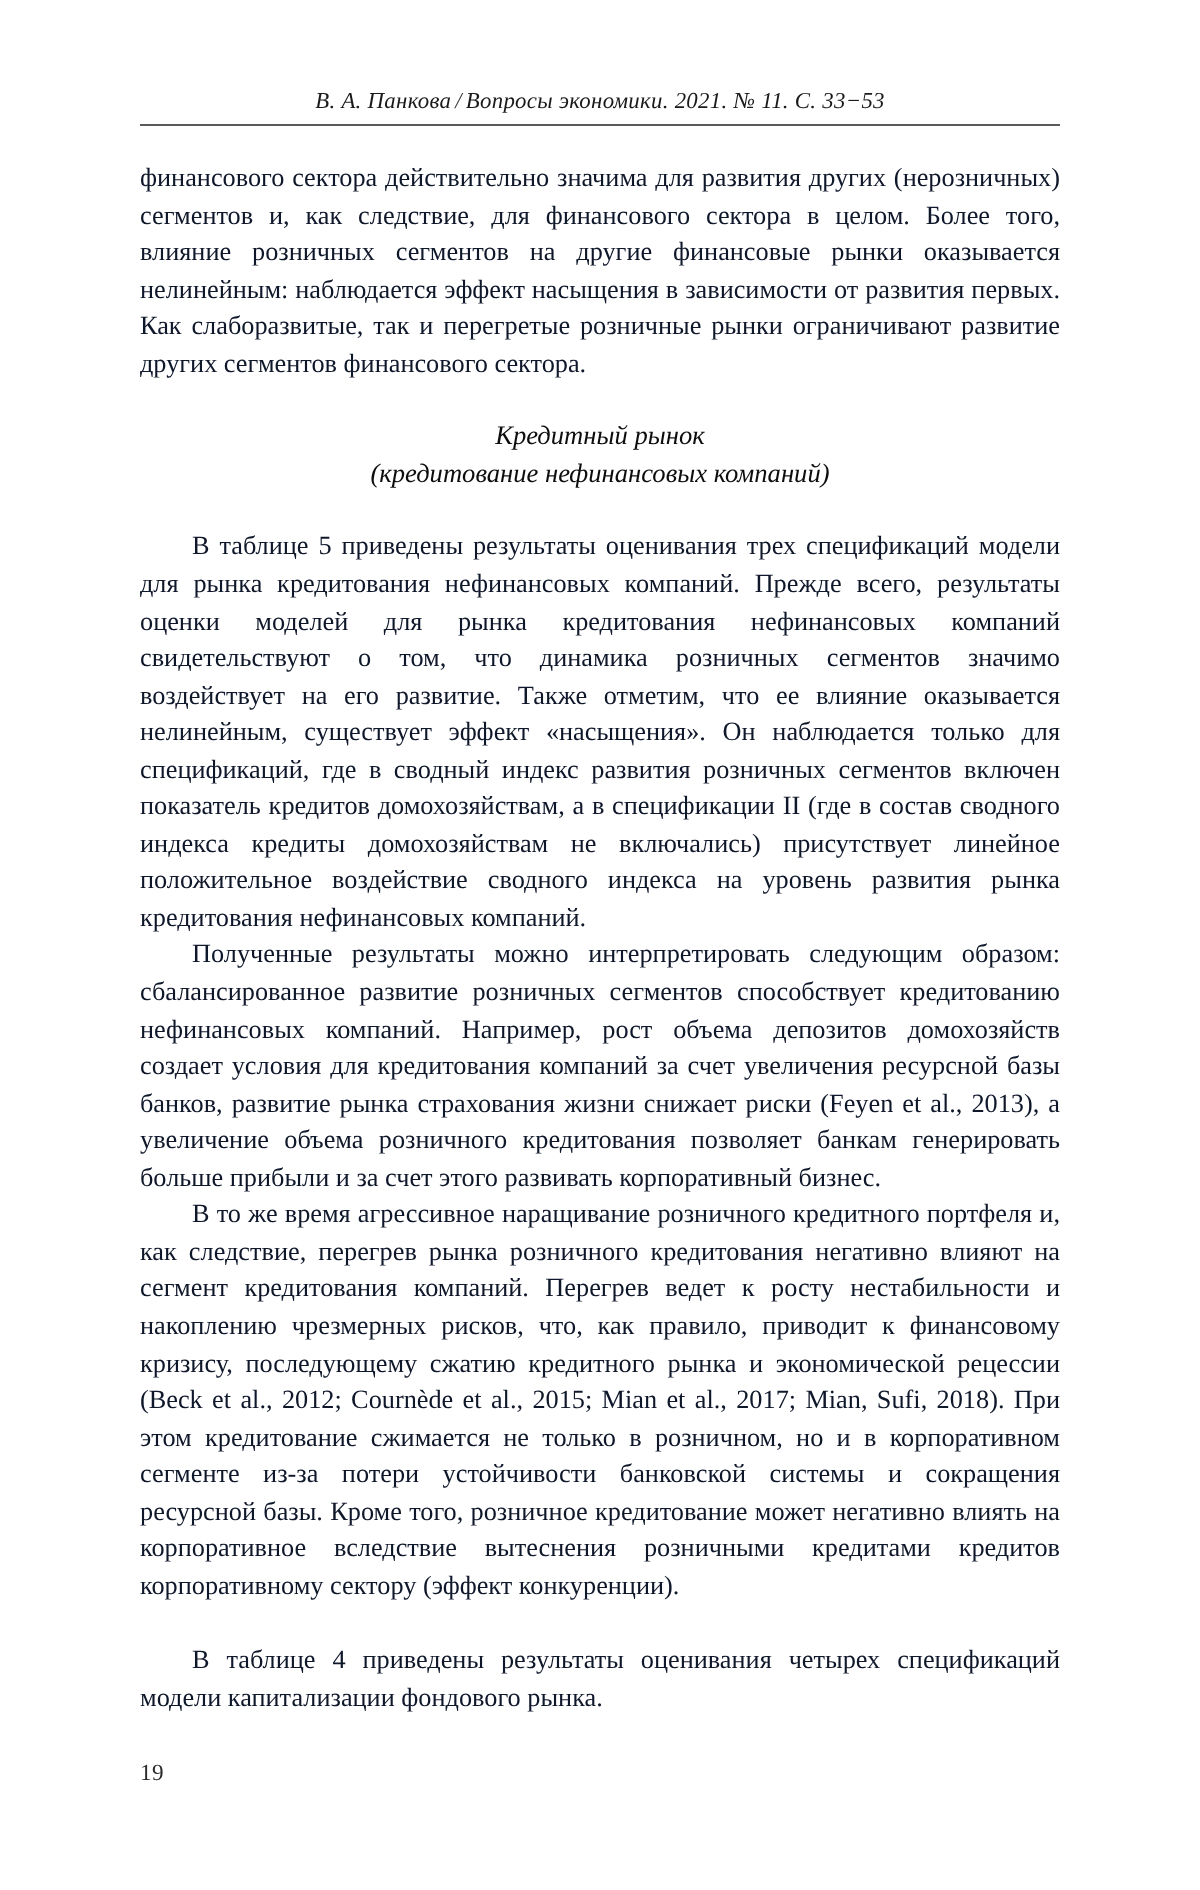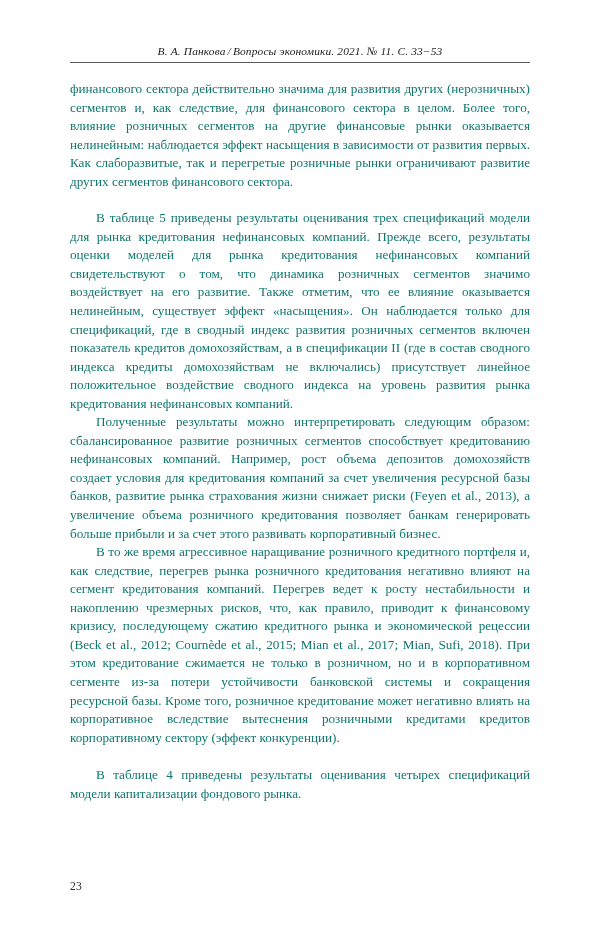--- a/index.html
+++ b/index.html
@@ -59,21 +59,21 @@
     margin-top: 17px;
   }
   p.para {
     margin: 0;
     font-size: 13.15px;
     line-height: 18.55px;
     text-align: justify;
     text-justify: inter-word;
     -webkit-hyphens: none;
     hyphens: none;
-    color: #0f766e;
+    color: #0f172a;
   }
   p.para.indent {
     text-indent: 26px;
   }
   p.para.noindent {
     text-indent: 0;
   }
 
   
   .section-heading {
@@ -120,30 +120,34 @@
 
     <div class="runhead">
       <span>В. А. Панкова</span><span class="sep">/</span><span>Вопросы экономики. 2021. № 11. С. 33−53</span>
     </div>
     <div class="rule"></div>
 
     <div class="body-block">
 
       <p class="para noindent">финансового сектора действительно значима для развития других (нерозничных) сегментов и, как следствие, для финансового сектора в целом. Более того, влияние розничных сегментов на другие финансовые рынки оказывается нелинейным: наблюдается эффект насыщения в зависимости от развития первых. Как слаборазвитые, так и перегретые розничные рынки ограничивают развитие других сегментов финансового сектора.</p>
 
+      <div class="section-heading heading-1">
+        <span class="ln1">Кредитный рынок</span>
+        <span class="ln2">(кредитование нефинансовых компаний)</span>
+      </div>
       <div class="gap-after-heading-1"></div>
 
       <p class="para indent">В таблице 5 приведены результаты оценивания трех спецификаций модели для рынка кредитования нефинансовых компаний. Прежде всего, результаты оценки моделей для рынка кредитования нефинансовых компаний свидетельствуют о том, что динамика розничных сегментов значимо воздействует на его развитие. Также отметим, что ее влияние оказывается нелинейным, существует эффект «насыщения». Он наблюдается только для спецификаций, где в сводный индекс развития розничных сегментов включен показатель кредитов домохозяйствам, а в спецификации II (где в состав сводного индекса кредиты домохозяйствам не включались) присутствует линейное положительное воздействие сводного индекса на уровень развития рынка кредитования нефинансовых компаний.</p>
 
       <p class="para indent">Полученные результаты можно интерпретировать следующим образом: сбалансированное развитие розничных сегментов способствует кредитованию нефинансовых компаний. Например, рост объема депозитов домохозяйств создает условия для кредитования компаний за счет увеличения ресурсной базы банков, развитие рынка страхования жизни снижает риски (Feyen et al., 2013), а увеличение объема розничного кредитования позволяет банкам генерировать больше прибыли и за счет этого развивать корпоративный бизнес.</p>
 
       <p class="para indent">В то же время агрессивное наращивание розничного кредитного портфеля и, как следствие, перегрев рынка розничного кредитования негативно влияют на сегмент кредитования компаний. Перегрев ведет к росту нестабильности и накоплению чрезмерных рисков, что, как правило, приводит к финансовому кризису, последующему сжатию кредитного рынка и экономической рецессии (Beck et al., 2012; Cournède et al., 2015; Mian et al., 2017; Mian, Sufi, 2018). При этом кредитование сжимается не только в розничном, но и в корпоративном сегменте из-за потери устойчивости банковской системы и сокращения ресурсной базы. Кроме того, розничное кредитование может негативно влиять на корпоративное вследствие вытеснения розничными кредитами кредитов корпоративному сектору (эффект конкуренции).</p>
 
       <div class="gap-after-heading-2"></div>
 
       <p class="para indent">В таблице 4 приведены результаты оценивания четырех спецификаций модели капитализации фондового рынка.</p>
 
     </div>
   </div>
 
-  <div class="folio">23</div>
+  <div class="folio">19</div>
 
 </div>
 
 </body></html>

